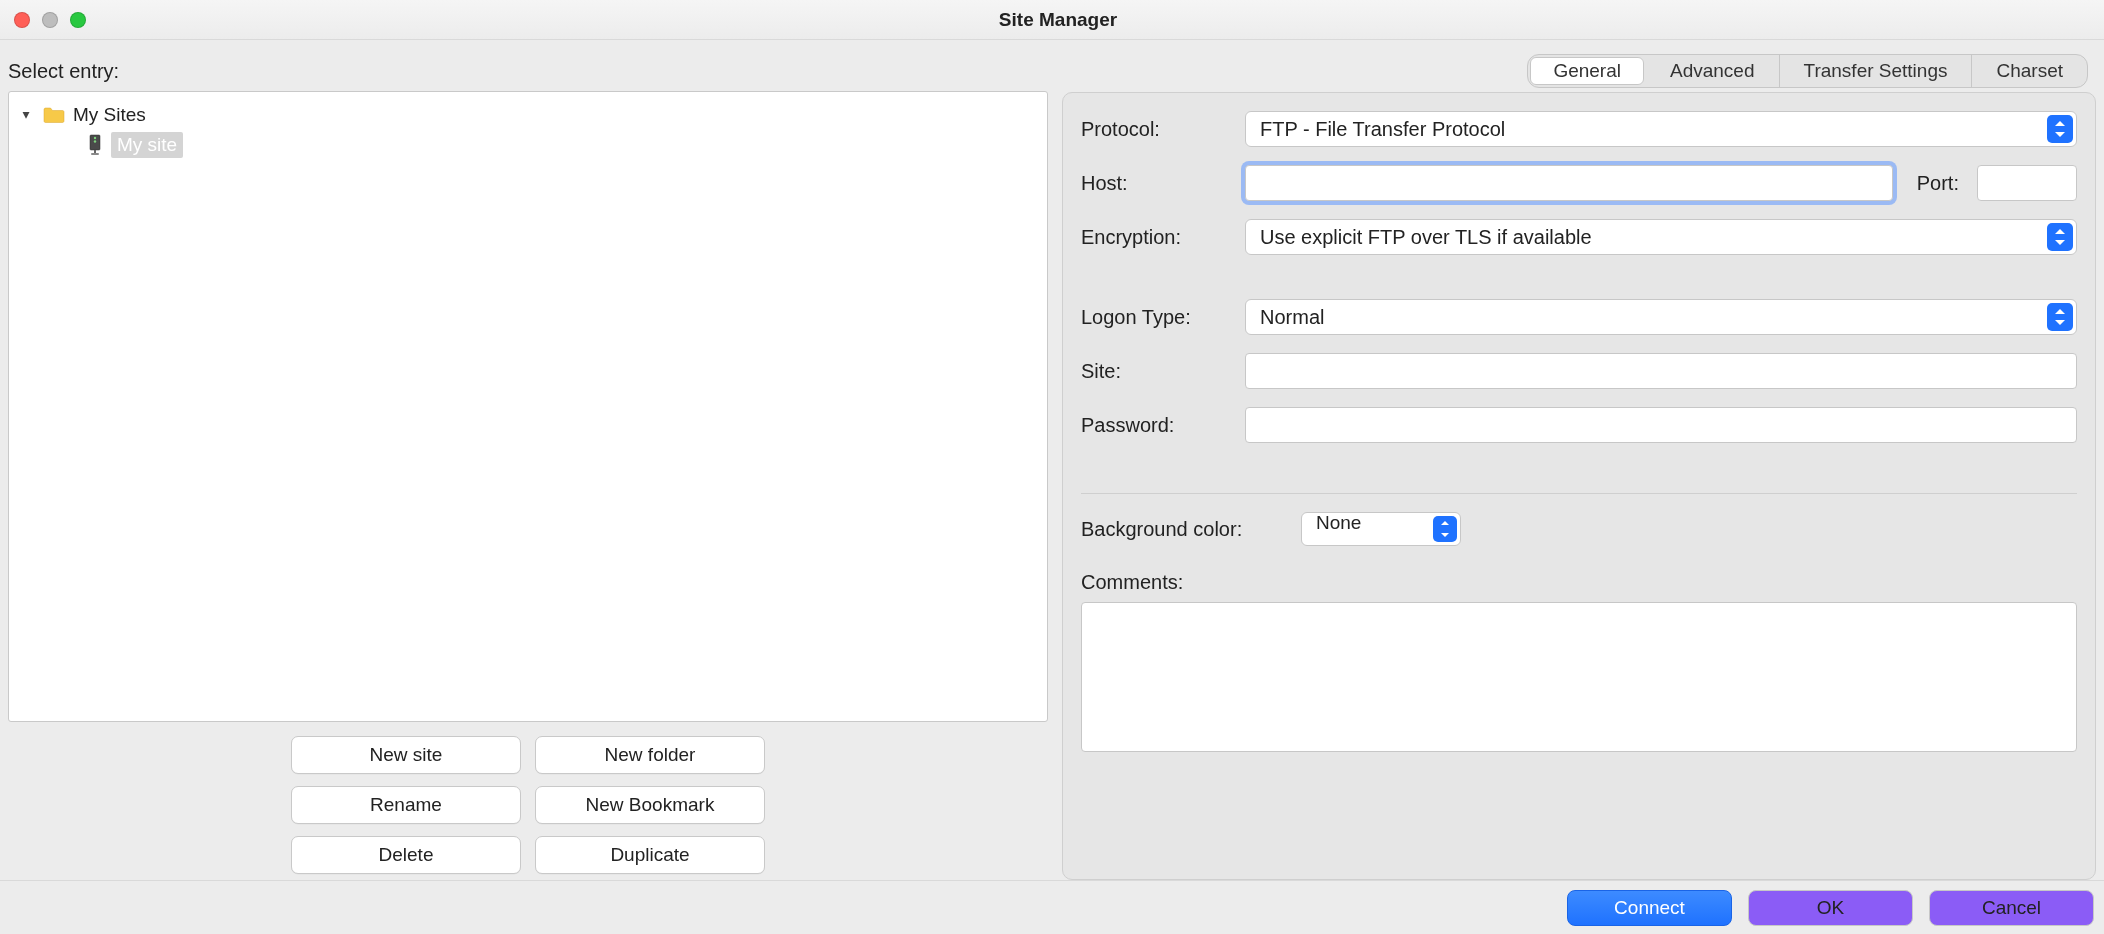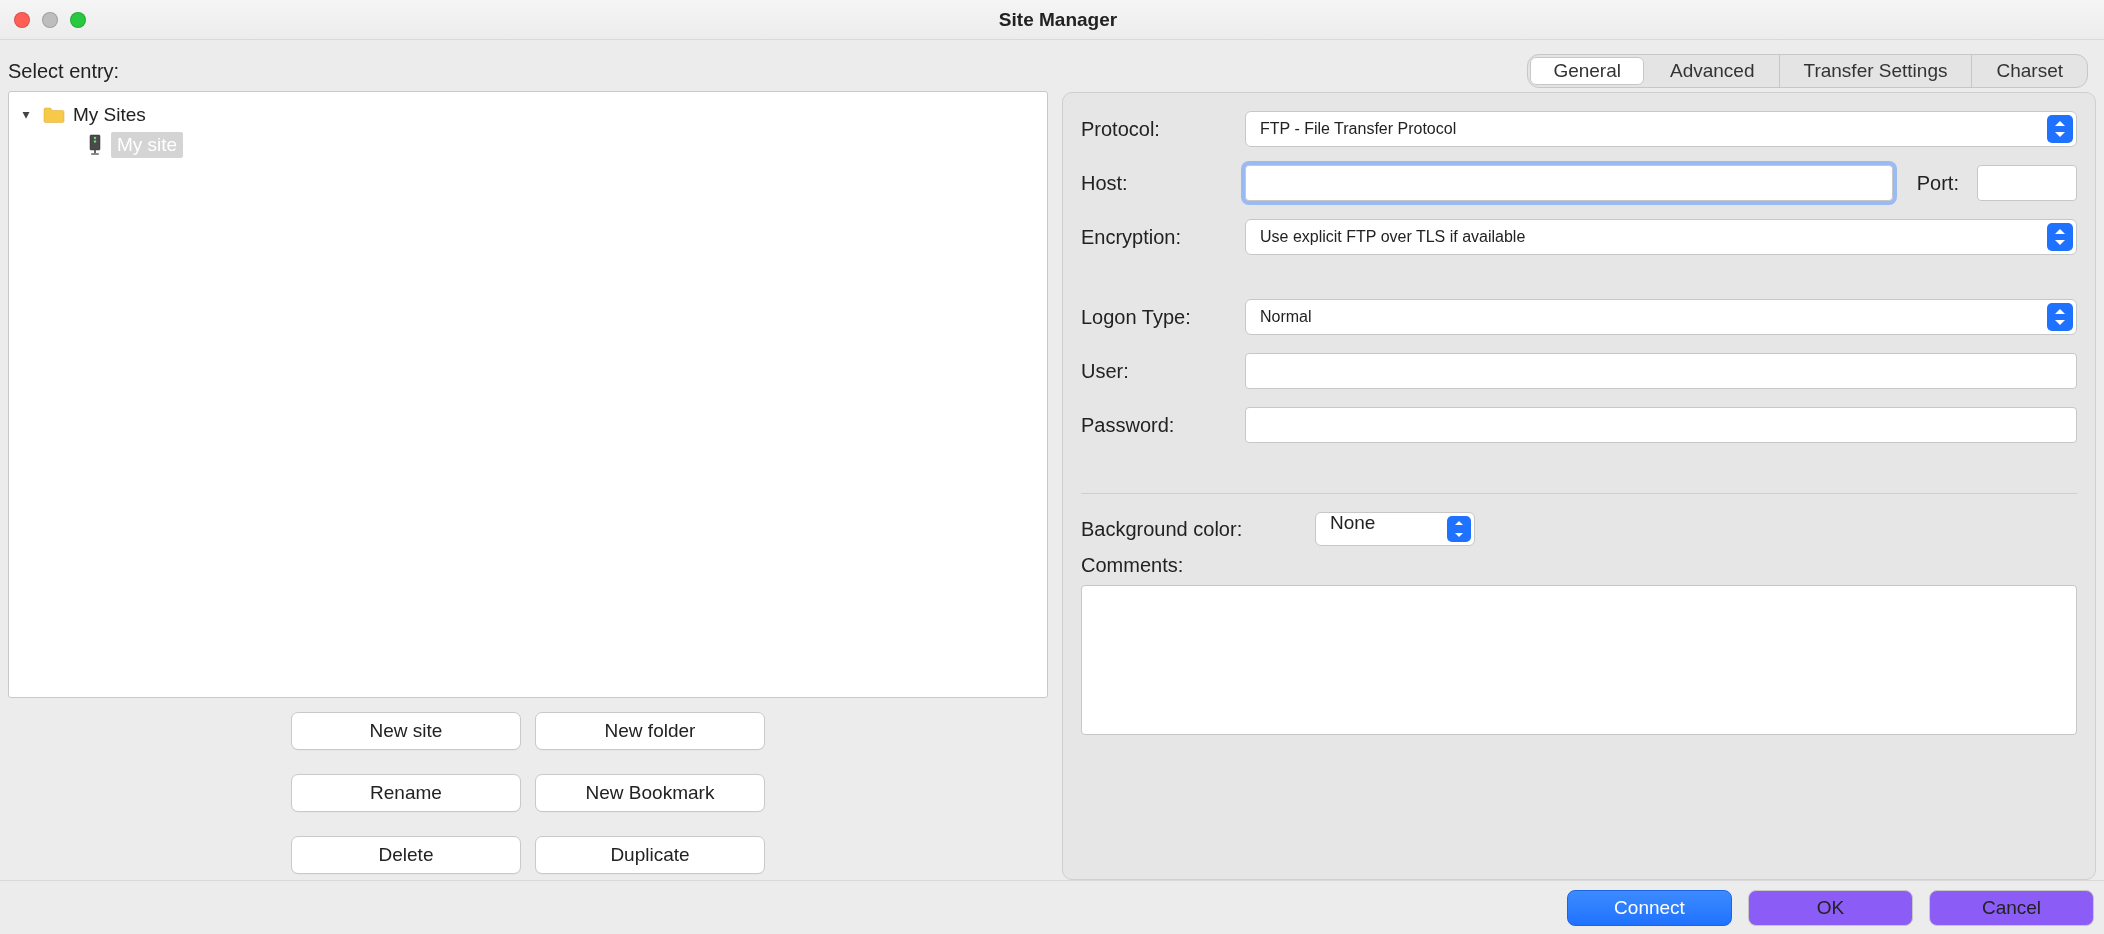--- a/index.html
+++ b/index.html
@@ -80,21 +80,21 @@
   .node-label.selected {
     background: #d4d4d4;
     color: #fff;
     padding: 2px 6px;
     border-radius: 2px;
   }
   .site-buttons {
     display: grid;
     grid-template-columns: repeat(2, 230px);
     grid-auto-rows: 38px;
-    gap: 24px 14px;
+    gap: 12px 14px;
     justify-content: center;
     padding: 14px 0 6px 0;
   }
   .btn {
     background: #fff;
     border: 1px solid #c9c9c9;
     border-radius: 7px;
     font-size: 19px;
     cursor: default;
     display: flex;
@@ -162,21 +162,21 @@
   .select {
     flex: 1;
     position: relative;
     background: #fff;
     border: 1px solid #c7c7c7;
     border-radius: 6px;
     height: 36px;
     display: flex;
     align-items: center;
     padding: 0 40px 0 14px;
-    font-size: 16px;
+    font-size: 20px;
   }
   .select .stepper {
     position: absolute;
     right: 3px; top: 3px; bottom: 3px;
     width: 26px;
     background: #1f72ff;
     border-radius: 5px;
     display: flex;
     align-items: center;
     justify-content: center;
@@ -226,22 +226,21 @@
   }
   .spacer { height: 26px; }
   .hr {
     border: none;
     border-top: 1px solid #cfcfcf;
     margin: 6px 0 18px 0;
   }
   .bg-color-row {
     display: flex;
     align-items: center;
-    gap: 14px;
-    margin-bottom: 8px;
+    margin-bottom: 25px;
   }
   .bg-color-row .form-label { width: 220px; }
   .small-select {
     position: relative;
     background: #fff;
     border: 1px solid #c7c7c7;
     border-radius: 6px;
     height: 34px;
     width: 160px;
     display: flex;
@@ -401,21 +400,21 @@
 
       <div class="form-row">
         <div class="form-label">Logon Type:</div>
         <div class="select">
           <span>Normal</span>
           <span class="stepper"></span>
         </div>
       </div>
 
       <div class="form-row">
-        <div class="form-label">User:</div>
+        <div class="form-label">Site:</div>
         <input class="text-input" value="" style="">
       </div>
 
       <div class="form-row">
         <div class="form-label">Password:</div>
         <input class="text-input" type="password" value="" style="">
       </div>
 
       <div class="spacer"></div>
       <hr class="hr">

